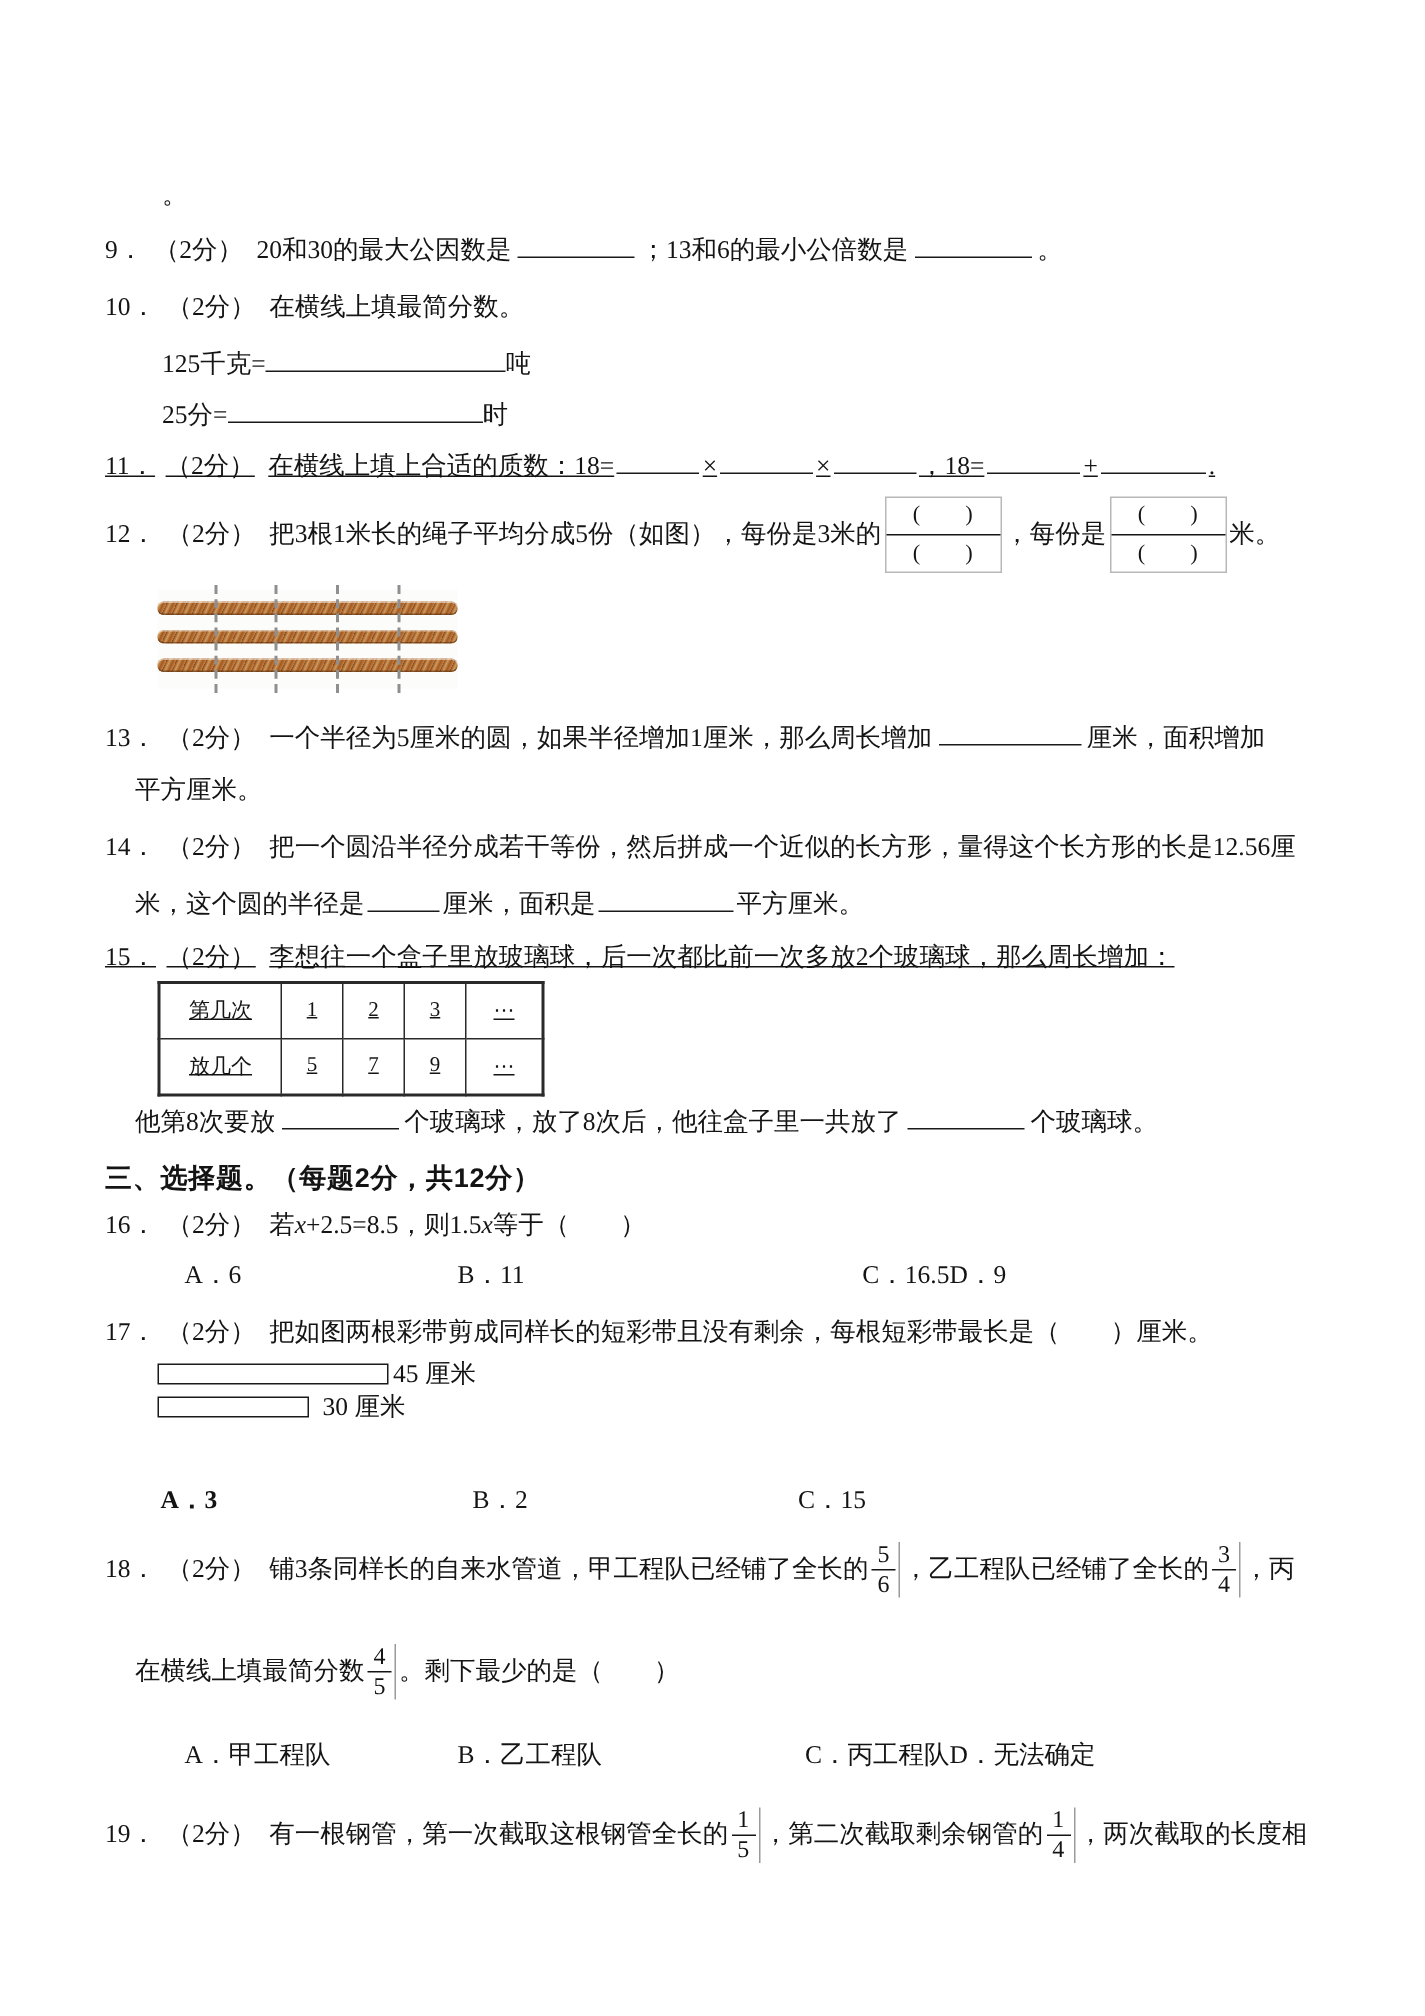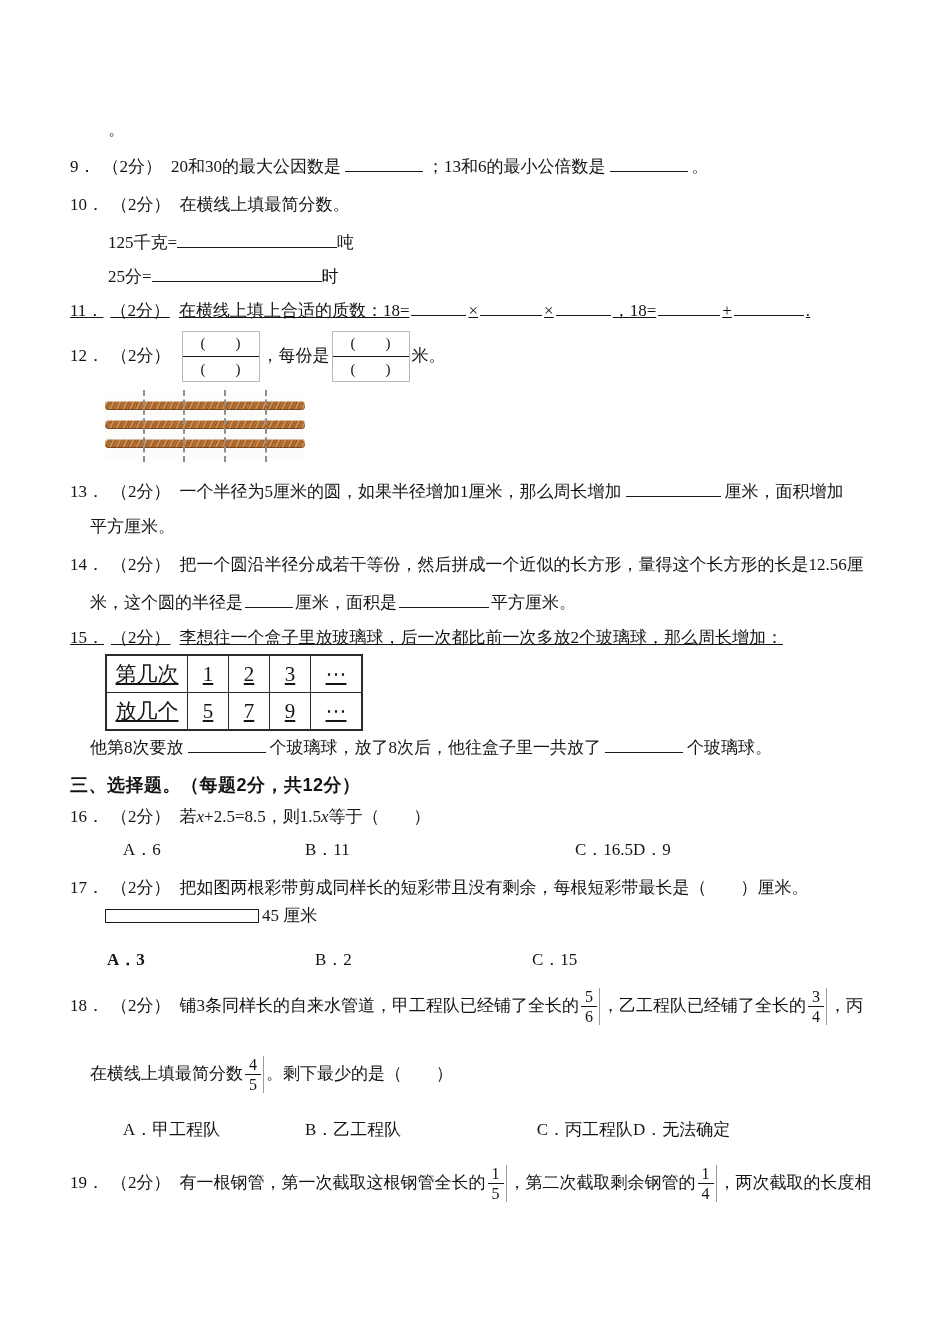--- a/index.html
+++ b/index.html
@@ -47,38 +47,38 @@
         box-shadow:inset 0 1px 0 rgba(255,255,255,.5), inset 0 -1px 0 rgba(80,40,10,.55);}
   .cut{position:absolute;top:-3px;bottom:-3px;width:0;border-left:2px dashed #8f8f8f;}
   
   .ribbons{margin-left:35px;line-height:0;}
   .ribrow{display:flex;align-items:center;height:22px;line-height:20px;}
   .ribbar{display:inline-block;height:12px;border:1.6px solid #1a1a1a;background:#fff;margin-right:3px;}
   .rib45{width:152px;}
   .rib30{width:99px;}
   
   table.balls{border-collapse:collapse;margin-left:35px;}
-  table.balls td{border:1.7px solid #2a2a2a;text-align:center;height:36px;padding:0;font-size:21px;}
+  table.balls td{border:1.7px solid #2a2a2a;text-align:center;height:36px;padding:0;font-size:14px;}
   table.balls{border:2px solid #2a2a2a;}
   td.c0{width:80px;}
   td.cn{width:40px;}
   td.cl{width:50px;}
   
   .opts{padding-left:37px;}
   .o4{display:inline-block;width:166px;margin-left:16px;}
   .o4c{display:inline-block;width:162px;text-align:right;}
   .o3{display:inline-block;width:208px;font-weight:bold;}
   .o3b{display:inline-block;width:217px;font-family:Liberation Serif, serif;}
   .sec{font-weight:bold;font-size:18px;font-family:"Liberation Sans","DejaVu Sans",sans-serif;letter-spacing:.5px;}
   .it{font-style:italic;}
   
   .mb16{margin-bottom:16px;} .mb18{margin-bottom:18px;} .mb17{margin-bottom:17px;}
   .mb13{margin-bottom:13px;} .mb12{margin-bottom:12px;} .mb6{margin-bottom:6px;text-decoration:underline;}
   .mb8{margin-bottom:8px;}  .mb22{margin-bottom:22px;} .mb15{margin-bottom:15px;}
-  .mb7{margin-bottom:7px;}  .mb25{margin-bottom:23px;} .mb10{margin-bottom:10px;}
+  .mb7{margin-bottom:7px;}  .mb25{margin-bottom:41px;} .mb10{margin-bottom:10px;}
   .mb20{margin-bottom:20px;}
 </style>
 </head>
 <body>
 
 <div class="page">
 
   <div class="l ind2 mb16">
     <span>。</span>
   </div>
@@ -97,20 +97,21 @@
     <span>25分=</span><span class="u u170"></span><span>时</span>
   </div>
 
   <div class="l mb6">
     <span class="qno">11．</span><span class="score">（2分）</span><span>在横线上填上合适的质数：18=</span><span class="u u55"></span><span>×</span><span class="u u62"></span><span>×</span><span class="u u55"></span><span>，18=</span><span class="u u62"></span><span>+</span><span class="u u70"></span><span>.</span>
   </div>
 
   <div class="l boxline mb8">
     <span class="qno">12．</span>
       <span class="score">（2分）</span>
+      <span>把3根1米长的绳子平均分成5份（如图），每份是3米的</span>
       <span class="fbox">
         <span class="fn">(　　)</span>
         <span class="fd">(　　)</span>
       </span>
       <span>，每份是</span>
       <span class="fbox">
         <span class="fn">(　　)</span>
         <span class="fd">(　　)</span>
       </span>
       <span>米。</span>
@@ -179,20 +180,24 @@
   </div>
 
   <div class="l mb7">
     <span class="qno">17．</span><span class="score">（2分）</span><span>把如图两根彩带剪成同样长的短彩带且没有剩余，每根短彩带最长是（　　）厘米。</span>
   </div>
   <div class="ribbons mb25">
     <div class="ribrow">
       <span class="ribbar rib45"></span>
         <span>45 厘米</span>
     </div>
+    <div class="ribrow">
+      <span class="ribbar rib30"></span>
+        <span style="padding-left:6px;">30 厘米</span>
+    </div>
   </div>
   <div class="l opts mb10">
     <span class="o3">A．3</span><span class="o3b">B．2</span><span>C．15</span>
   </div>
 
   <div class="l tallline mb16">
     <span class="qno">18．</span>
       <span class="score">（2分）</span>
       <span>铺3条同样长的自来水管道，甲工程队已经铺了全长的</span>
       <span class="frac">

